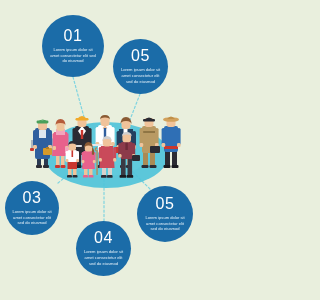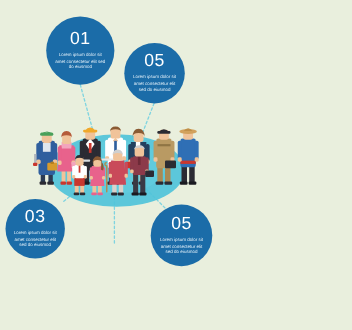--- a/index.html
+++ b/index.html
@@ -235,19 +235,23 @@
   <div class="circle-node" id="n2">
     <div class="c-num">05</div>
     <div class="c-body">Lorem ipsum dolor sit amet consectetur elit sed do eiusmod</div>
   </div>
 
   <div class="circle-node" id="n3">
     <div class="c-num">03</div>
     <div class="c-body">Lorem ipsum dolor sit amet consectetur elit sed do eiusmod</div>
   </div>
 
+  <div class="circle-node" id="n4">
+    <div class="c-num">04</div>
+    <div class="c-body">Lorem ipsum dolor sit amet consectetur elit sed do eiusmod</div>
+  </div>
 
   <div class="circle-node" id="n5">
     <div class="c-num">05</div>
     <div class="c-body">Lorem ipsum dolor sit amet consectetur elit sed do eiusmod</div>
   </div>
 
 </div>
 
 </body></html>

